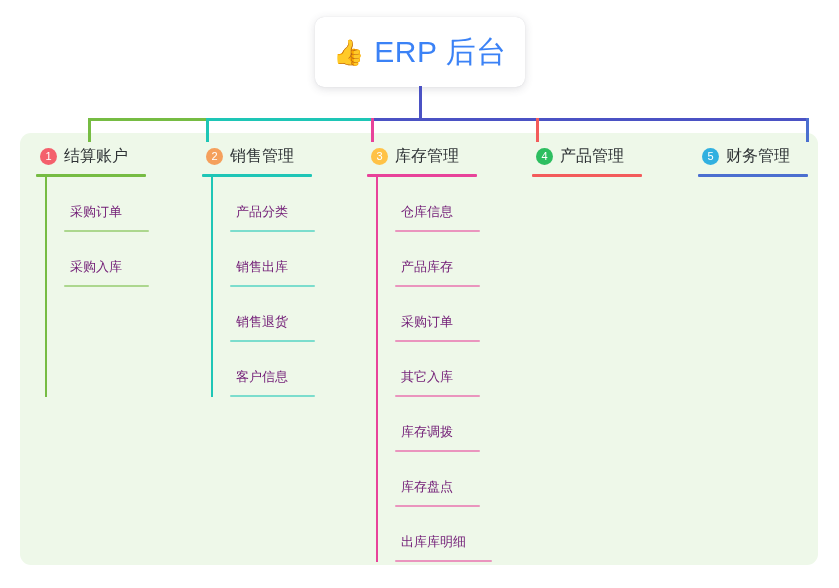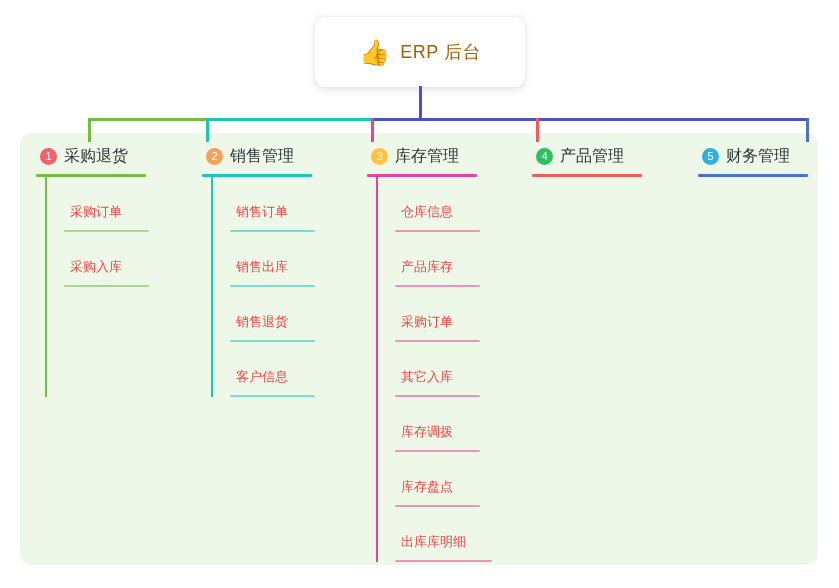--- a/index.html
+++ b/index.html
@@ -37,22 +37,22 @@
   .root-inner {
     display: flex;
     align-items: center;
     gap: 10px;
   }
   .root-emoji {
     font-size: 25px;
     line-height: 1;
   }
   .root-title {
-    font-size: 18px;
-    color: #a16207;
+    font-size: 30px;
+    color: #3b82f6;
     letter-spacing: 0.5px;
     white-space: nowrap;
   }
 
   
   .conn {
     position: absolute;
   }
 
   
@@ -113,21 +113,21 @@
   }
   .item {
     position: relative;
     height: 55px;
   }
   .item-label {
     position: absolute;
     left: 6px;
     bottom: 11px;
     font-size: 13px;
-    color: #ef4444;
+    color: #701a75;
     white-space: nowrap;
   }
   .item-rule {
     position: absolute;
     left: 0;
     bottom: 0;
     height: 2px;
     width: 85px;
     border-radius: 1px;
     opacity: 0.55;
@@ -156,21 +156,21 @@
       <div class="conn" style="left: 206px; top: 118px; width: 3px; height: 24px; background: rgb(30, 198, 182);"></div>
       <div class="conn" style="left: 371px; top: 118px; width: 3px; height: 24px; background: rgb(232, 67, 154);"></div>
       <div class="conn" style="left: 536px; top: 118px; width: 3px; height: 24px; background: rgb(243, 91, 91);"></div>
       <div class="conn" style="left: 806px; top: 118px; width: 3px; height: 24px; background: rgb(75, 111, 208);"></div>
     </div>
 
   <div id="columns-layer">
       <div class="column" style="left: 36px;">
         <div class="col-head">
           <span class="badge" style="background: rgb(244, 96, 108);">1</span>
-          <span class="col-title">采购退货</span>
+          <span class="col-title">结算账户</span>
         </div>
         <div class="head-rule" style="background: rgb(118, 188, 67); width: 110px;"></div>
         <div class="items">
           <div class="spine" style="background: rgb(118, 188, 67); height: 220px;"></div>
           <div class="item">
             <span class="item-label">采购订单</span>
             <div class="item-rule" style="background: rgb(118, 188, 67); width: 85px;"></div>
           </div>
           <div class="item">
             <span class="item-label">采购入库</span>
@@ -180,21 +180,21 @@
       </div>
       <div class="column" style="left: 202px;">
         <div class="col-head">
           <span class="badge" style="background: rgb(245, 160, 92);">2</span>
           <span class="col-title">销售管理</span>
         </div>
         <div class="head-rule" style="background: rgb(30, 198, 182); width: 110px;"></div>
         <div class="items">
           <div class="spine" style="background: rgb(30, 198, 182); height: 220px;"></div>
           <div class="item">
-            <span class="item-label">销售订单</span>
+            <span class="item-label">产品分类</span>
             <div class="item-rule" style="background: rgb(30, 198, 182); width: 85px;"></div>
           </div>
           <div class="item">
             <span class="item-label">销售出库</span>
             <div class="item-rule" style="background: rgb(30, 198, 182); width: 85px;"></div>
           </div>
           <div class="item">
             <span class="item-label">销售退货</span>
             <div class="item-rule" style="background: rgb(30, 198, 182); width: 85px;"></div>
           </div>

